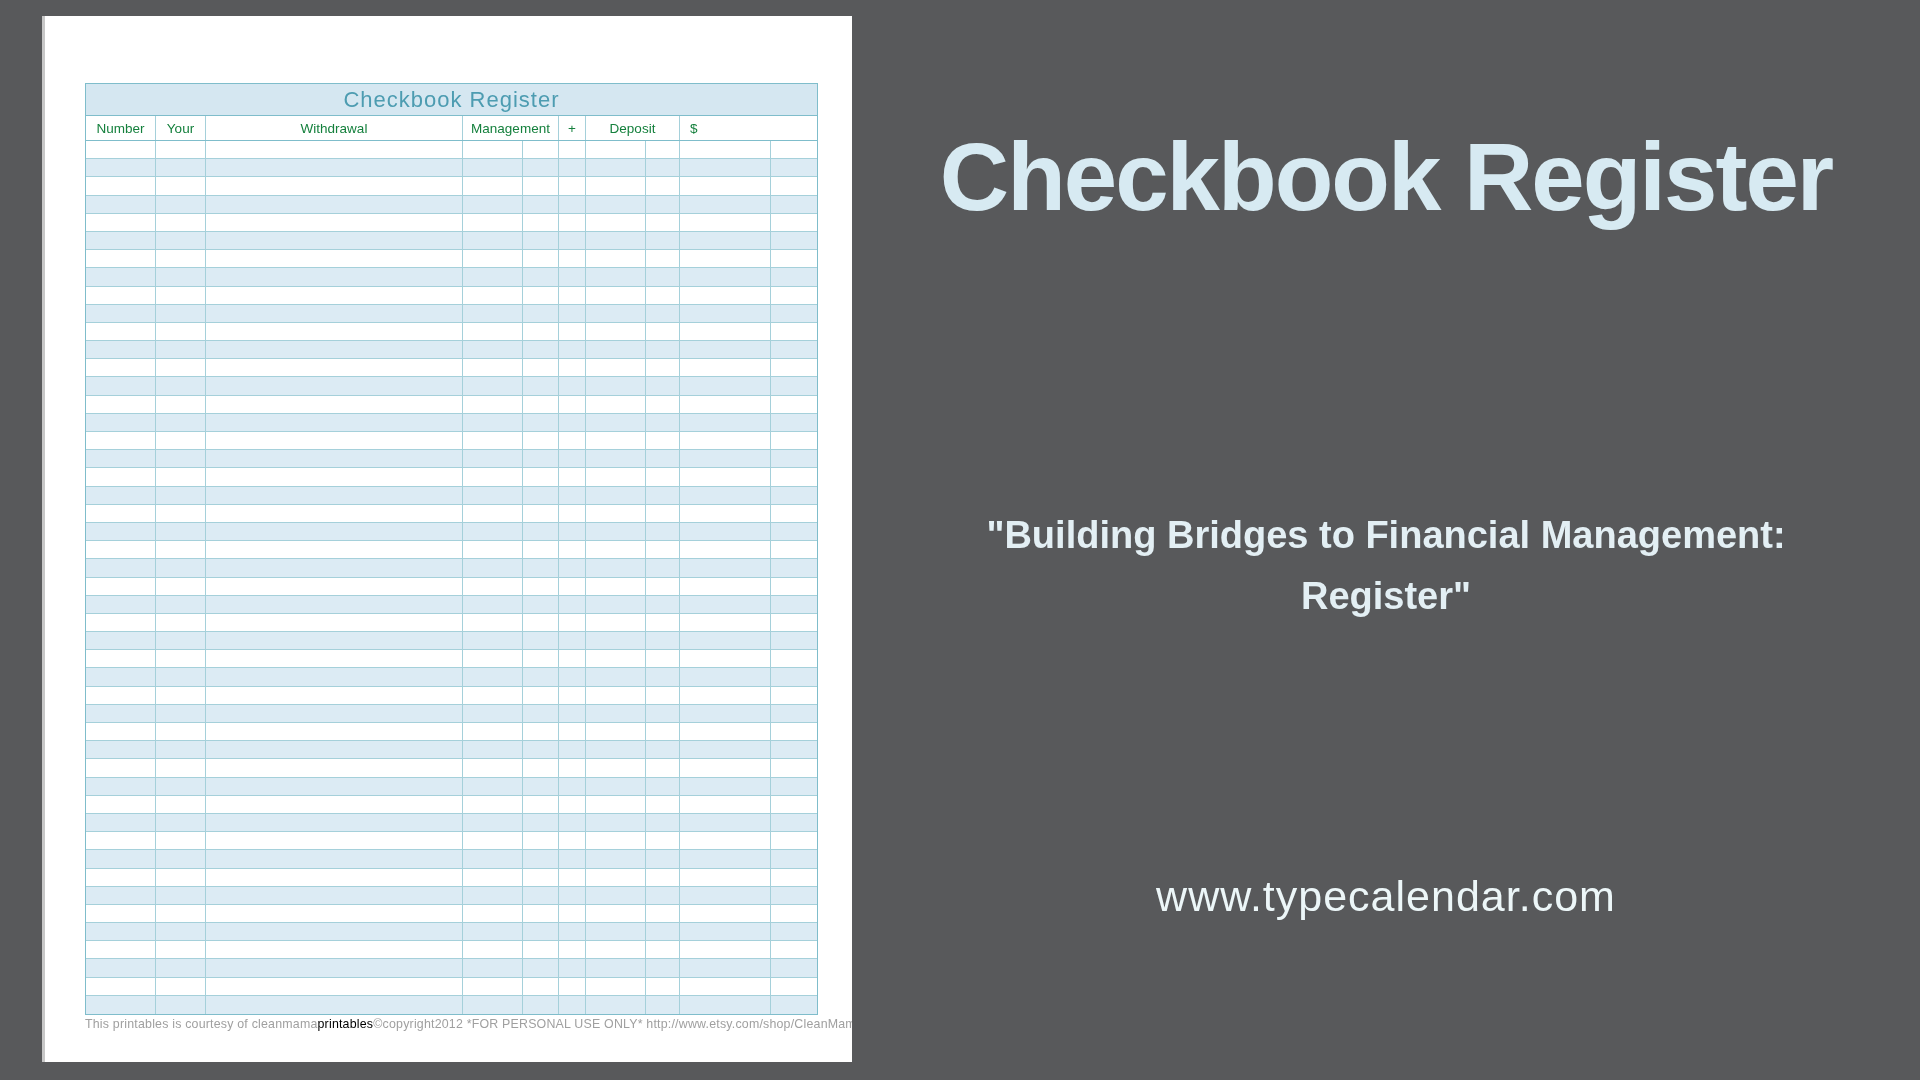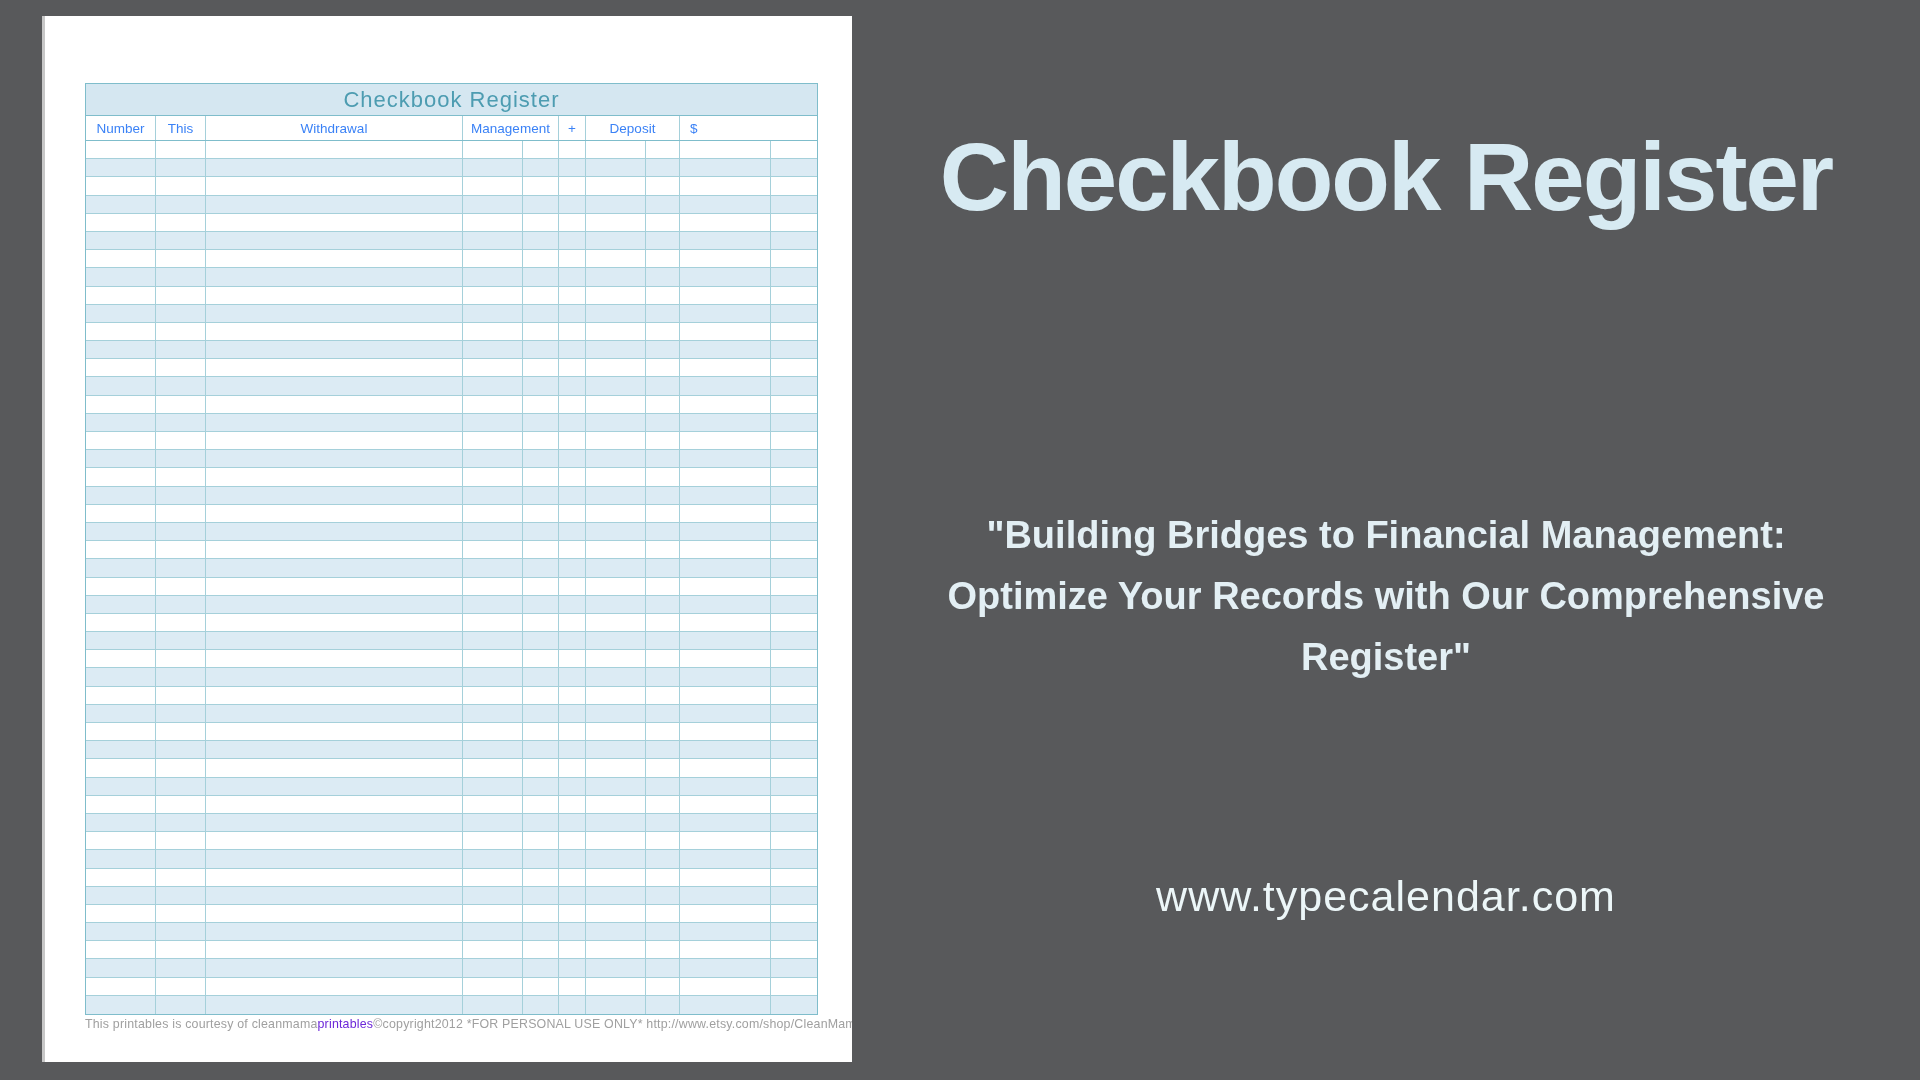--- a/index.html
+++ b/index.html
@@ -32,21 +32,21 @@
     display:flex; align-items:center; justify-content:center;
     color:#4d9cb1;
     font-size:22px;
     letter-spacing:1px;
   }
   .reg-header {
     display:grid;
     grid-template-columns:70px 50px 257px 96px 27px 94px 137px;
     height:24px;
     border-bottom:1px solid #7fbdcb;
-    color:#3b82f6;
+    color:#15803d;
     font-size:13.5px;
     background:#ffffff;
   }
   .reg-header .hcell {
     display:flex; align-items:center; justify-content:center;
     border-right:1px solid #a5d0da;
     box-sizing:border-box;
     white-space:nowrap;
     overflow:hidden;
   }
@@ -64,21 +64,21 @@
   .reg-cell:last-child { border-right:none; }
 
   .fineprint {
     position:absolute; left:43px; top:1001px;
     width:745px;
     font-size:12.4px;
     color:#a0a0a0;
     white-space:nowrap;
     letter-spacing:0.2px;
   }
-  .fineprint .hl { color:#6d28d9; }
+  .fineprint .hl { color:#000000; }
 
   
   .panel {
     position:absolute; left:852px; top:0; width:1068px; height:1080px;
     background:#58595b;
   }
   .panel-title {
     position:absolute; top:122px; left:0; width:100%;
     text-align:center;
     font-size:96px; font-weight:bold;
@@ -107,21 +107,21 @@
 
 <div class="canvas">
 
   <div class="page">
     <div class="register">
       <div class="reg-titlebar">
         <span>Checkbook Register</span>
       </div>
       <div class="reg-header">
         <div class="hcell">Number</div>
-        <div class="hcell">This</div>
+        <div class="hcell">Your</div>
         <div class="hcell">Withdrawal</div>
         <div class="hcell">Management</div>
         <div class="hcell">+</div>
         <div class="hcell">Deposit</div>
         <div class="hcell">$</div>
       </div>
       <div class="reg-body">
           <div class="reg-row">
             <div class="reg-cell"></div>
             <div class="reg-cell"></div>
@@ -701,19 +701,18 @@
         </div>
     </div>
 
     <div class="fineprint"><span>This printables is courtesy of cleanmama</span><span class="hl">printables</span><span>©copyright2012 *FOR PERSONAL USE ONLY* http://www.etsy.com/shop/CleanMamaPrintables</span></div>
   </div>
 
   <div class="panel">
     <div class="panel-title">Checkbook Register</div>
     <div class="panel-quote">
       <div>"Building Bridges to Financial Management:</div>
-      <div>Optimize Your Records with Our Comprehensive</div>
       <div>Register"</div>
     </div>
     <div class="panel-site">www.typecalendar.com</div>
   </div>
 
 </div>
 
 </body></html>

